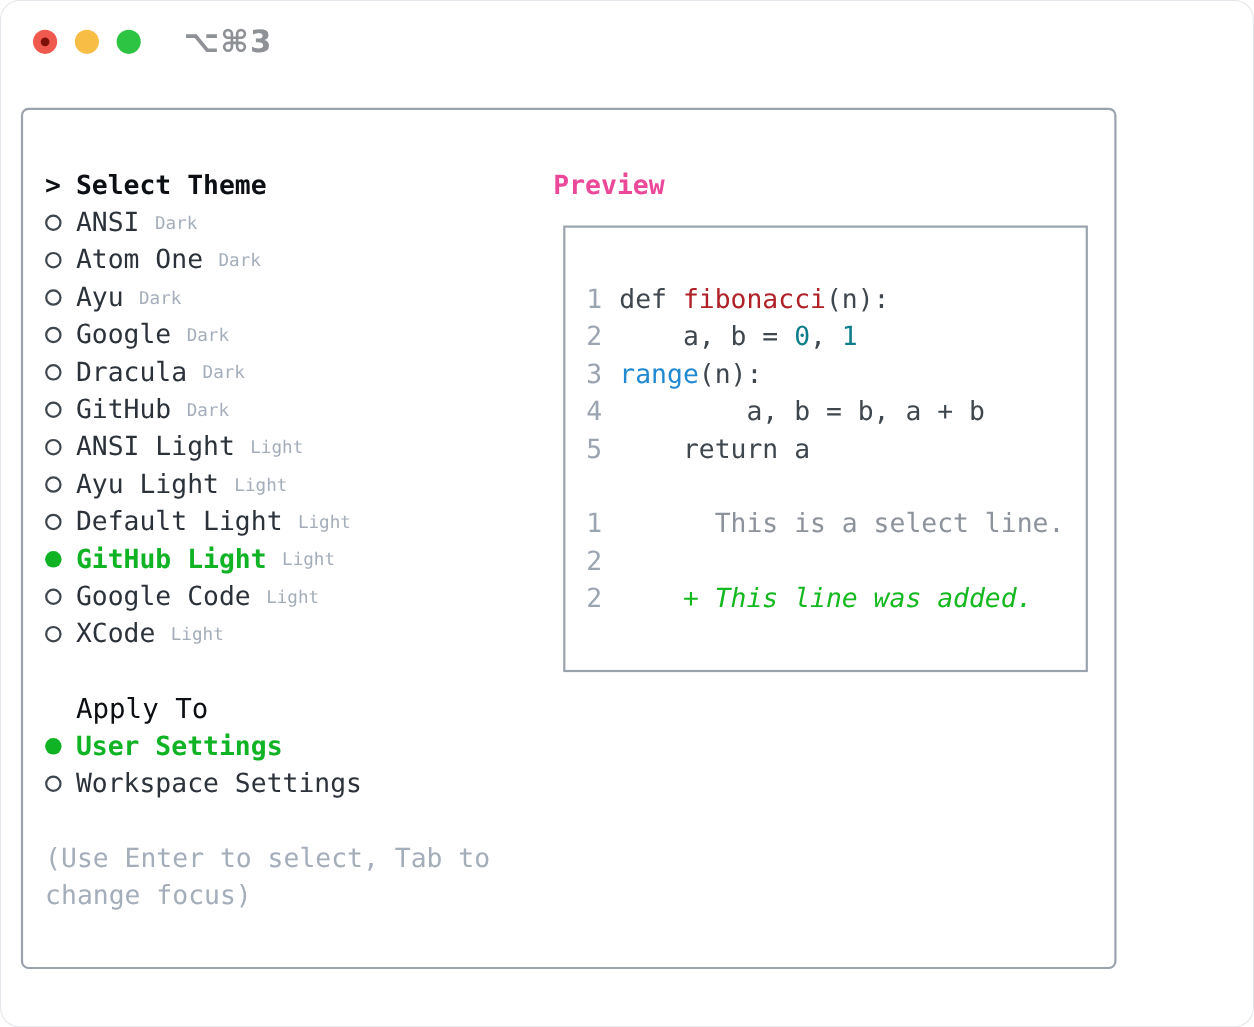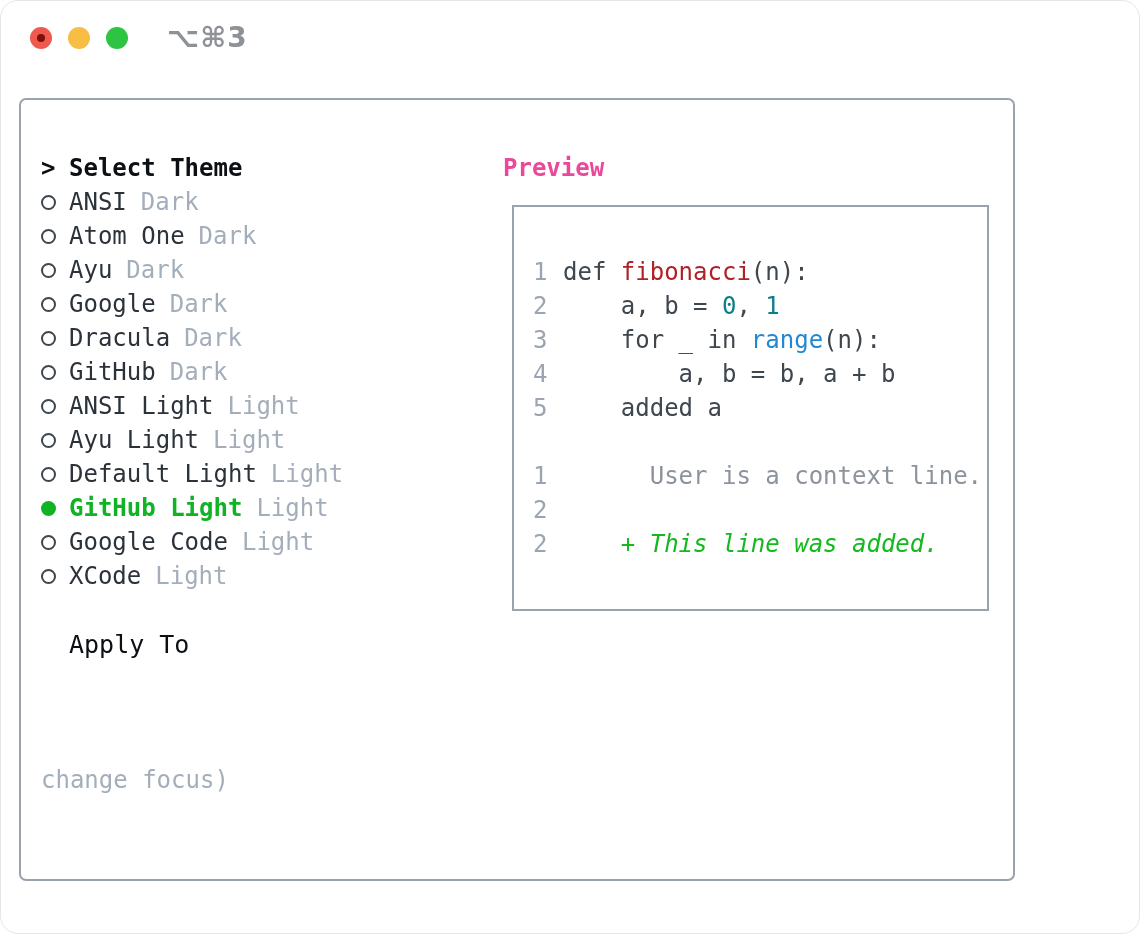--- a/index.html
+++ b/index.html
@@ -45,21 +45,21 @@
   .prompt { display: inline-block; width: 28px; font-size: 24px; font-weight: bold; color: #0c0f13; }
 
   .radio {
     width: 15px; height: 15px; border-radius: 50%;
     border: 2px solid #3e464e; margin-right: 13px; flex: none;
   }
   .radio.sel { border: none; background: var(--accent_green); }
 
   .lbl { font-size: 24px; color: var(--text_primary); }
   .lbl.green { color: var(--accent_green); font-weight: bold; }
-  .tag { font-size: 24px; color: var(--text_muted); margin-left: 14px; }
+  .tag { font-size: 16px; color: var(--text_muted); margin-left: 14px; }
 
   .apply-hdr { font-size: 25px; color: #0c0f13; padding-left: 28px; }
   .hint { font-size: 24px; color: var(--text_muted); height: 34px; line-height: 34px; white-space: pre; }
 
   
   .preview-hdr {
     position: absolute; left: 482px; top: 51px; height: 34px; line-height: 34px;
     font-size: 24px; font-weight: bold; color: #ec4899;
   }
   .preview-box {
@@ -113,34 +113,39 @@
           <div class="row"><span class="radio sel"></span><span class="lbl green">GitHub Light</span><span class="tag">Light</span></div>
           <div class="row"><span class="radio"></span><span class="lbl">Google Code</span><span class="tag">Light</span></div>
           <div class="row"><span class="radio"></span><span class="lbl">XCode</span><span class="tag">Light</span></div>
         </div>
     </div>
 
     <div class="apply-block">
       <div class="row">
         <span class="apply-hdr">Apply To</span>
       </div>
+      <div id="apply-options">
+          <div class="row"><span class="radio sel"></span><span class="lbl green">User Settings</span></div>
+          <div class="row"><span class="radio"></span><span class="lbl">Workspace Settings</span></div>
+        </div>
     </div>
 
     <div class="hint-block">
+      <div class="hint">(Use Enter to select, Tab to</div>
       <div class="hint">change focus)</div>
     </div>
 
     <div class="preview-hdr">Preview</div>
 
     <div class="preview-box" id="preview-box">
         <div class="cl"><span class="ln">1</span><span class="code">def </span><span class="func">fibonacci</span><span class="code">(n):</span></div>
         <div class="cl"><span class="ln">2</span><span class="code">    a, b = </span><span class="literal">0</span><span class="code">, </span><span class="literal">1</span></div>
-        <div class="cl"><span class="ln">3</span><span class="code">    for _ in </span><span class="builtin">range</span><span class="code">(n):</span></div>
+        <div class="cl"><span class="ln">3</span><span class="builtin">range</span><span class="code">(n):</span></div>
         <div class="cl"><span class="ln">4</span><span class="code">        a, b = b, a + b</span></div>
-        <div class="cl"><span class="ln">5</span><span class="code">    added a</span></div>
+        <div class="cl"><span class="ln">5</span><span class="code">    return a</span></div>
         <div class="cl"><span class="ln"></span></div>
-        <div class="cl"><span class="ln">1</span><span class="context">      User is a context line.</span></div>
+        <div class="cl"><span class="ln">1</span><span class="context">      This is a select line.</span></div>
         <div class="cl"><span class="ln">2</span></div>
         <div class="cl"><span class="ln">2</span><span class="added">    + This line was added.</span></div>
       </div>
 
   </div>
 </div>
 
 </body></html>

